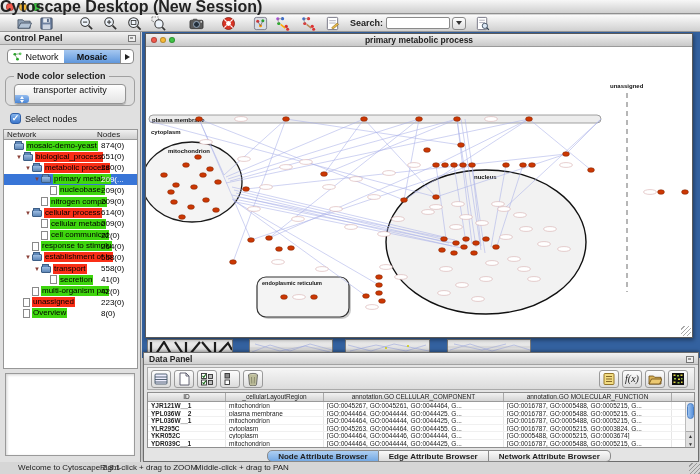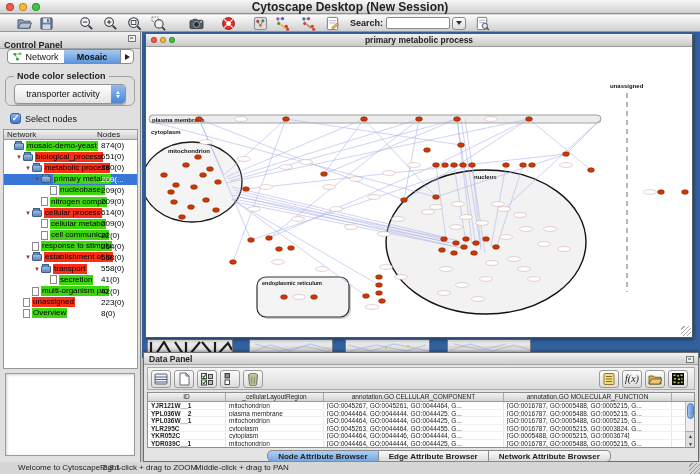--- a/index.html
+++ b/index.html
@@ -1,44 +1,44 @@
 <!DOCTYPE html>
 <html><head>
 <meta charset="utf-8">
 <style>
   html,body{margin:0;padding:0;background:#888;}
   *{box-sizing:border-box;}
   .app{position:relative;width:700px;height:474px;background:#d6d6d6;font-family:"Liberation Sans",sans-serif;overflow:hidden;color:#111;}
   
   .titlebar{position:absolute;left:0;top:0;width:700px;height:14px;background:linear-gradient(#f7f7f7,#cfcfcf);border-bottom:1px solid #8f8f8f;}
-  .titlebar .title{position:absolute;left:0;right:0;top:0;text-align:center;font-size:12px;font-weight:bold;color:#222;line-height:14px;}
+  .titlebar .title{position:absolute;left:0;right:0;top:0;text-align:left;font-size:16px;font-weight:bold;color:#222;line-height:14px;}
   .tl{position:absolute;top:3px;width:8px;height:8px;border-radius:50%;border:1px solid rgba(0,0,0,.25);}
   .tl.red{left:6px;background:#f25a4d;} .tl.yel{left:19px;background:#f8bb38;} .tl.grn{left:32px;background:#3fc545;}
   .tl.s{width:6px;height:6px;top:3px;position:absolute;border-radius:50%;border:1px solid rgba(0,0,0,.25);}
   
   .toolbar{position:absolute;left:0;top:15px;width:700px;height:17px;background:linear-gradient(#fbfbfb,#d0d0d0);border-bottom:1px solid #979797;display:flex;align-items:center;}
   .tbtn{width:16px;height:16px;flex:none;display:flex;align-items:center;justify-content:center;}
   .tbtn svg{width:15px;height:15px;}
   .search-label{font-size:9px;margin-left:10px;color:#222;font-weight:bold;}
   .search-input{width:64px;height:12px;margin-left:3px;border:1px solid #8a8a8a;border-radius:2px;font-size:8px;padding:0 2px;background:#fff;}
   .search-drop{width:14px;height:13px;margin-left:2px;border:1px solid #8a8a8a;border-radius:3px;background:linear-gradient(#fff,#ddd);display:flex;align-items:center;justify-content:center;padding:0;}
   .tri-dn{width:0;height:0;border-left:3px solid transparent;border-right:3px solid transparent;border-top:4px solid #333;}
   
   .control-panel{position:absolute;left:0;top:32px;width:141px;height:430px;background:#e0e0e0;border-right:1px solid #808080;}
-  .cp-titlebar{position:relative;height:13px;background:linear-gradient(#f2f2f2,#cdcdcd);border-bottom:1px solid #a2a2a2;font-size:9px;font-weight:bold;color:#222;padding:8px 4px;}
+  .cp-titlebar{position:relative;height:13px;background:linear-gradient(#f2f2f2,#cdcdcd);border-bottom:1px solid #a2a2a2;font-size:9px;font-weight:bold;color:#222;padding:1px 4px;}
   .float-ic{position:absolute;right:4px;top:3px;width:8px;height:7px;border:1px solid #777;background:#eee;}
   .float-ic::after{content:"";position:absolute;left:1px;top:1px;width:3px;height:2px;background:#999;}
   .cp-tabs{position:absolute;left:7px;top:17px;width:127px;height:15px;display:flex;border:1px solid #8a8a8a;border-radius:4px;background:#fff;overflow:hidden;font-size:9px;}
   .cp-tab{flex:1;display:flex;align-items:center;justify-content:center;gap:3px;color:#111;}
   .cp-tab.sel{background:linear-gradient(#a6c8f0,#5f97dd);font-weight:bold;}
   .cp-tab-arrow{width:13px;border-left:1px solid #8a8a8a;display:flex;align-items:center;justify-content:center;}
   .tri-rt{width:0;height:0;border-top:3.5px solid transparent;border-bottom:3.5px solid transparent;border-left:5px solid #222;}
   .groupbox{position:absolute;left:5px;top:44px;width:130px;height:30px;border:1px solid #a0a0a0;border-radius:6px;}
   .legend{position:absolute;left:8px;top:-6px;background:#e0e0e0;padding:0 3px;font-size:9px;font-weight:bold;color:#222;}
-  .dropdown{position:absolute;left:8px;top:7px;width:112px;height:20px;background:linear-gradient(#ffffff,#e4e4e4);border:1px solid #949494;border-radius:4px;display:flex;align-items:center;box-shadow:0 1px 1px rgba(0,0,0,.25);}
+  .dropdown{position:absolute;left:8px;top:7px;width:112px;height:20px;background:linear-gradient(#ffffff,#e4e4e4);border:1px solid #949494;border-radius:4px;display:flex;box-shadow:0 1px 1px rgba(0,0,0,.25);flex-direction:column;}
   .dropdown .val{flex:1;text-align:center;font-size:9px;}
   .dd-cap{width:14px;height:14px;margin-right:0;background:linear-gradient(#93bbee,#4a86d6);border-radius:0 3px 3px 0;display:flex;flex-direction:column;align-items:center;justify-content:center;gap:1px;height:100%;}
   .tri-up-w{width:0;height:0;border-left:2.5px solid transparent;border-right:2.5px solid transparent;border-bottom:3px solid #fff;}
   .tri-dn-w{width:0;height:0;border-left:2.5px solid transparent;border-right:2.5px solid transparent;border-top:3px solid #fff;}
   .checkrow{position:absolute;left:10px;top:81px;display:flex;align-items:center;gap:4px;font-size:9px;}
   .checkbox{width:11px;height:11px;border-radius:3px;background:linear-gradient(#85b4ec,#3c77cc);border:1px solid #2f5fa8;color:#fff;font-size:9px;line-height:9px;text-align:center;font-weight:bold;}
   .tree-wrap{position:absolute;left:3px;top:69px;width:135px;height:239px;background:#fff;border:1px solid #979797;top:69px;}
   .tree-wrap{top:69px;}
   .tree-header{display:flex;height:10px;line-height:10px;font-size:8px;background:linear-gradient(#f0f0f0,#cfcfcf);border-bottom:1px solid #9a9a9a;padding:0 3px;color:#222;}
   .tree-header .thn{flex:1;} .tree-header .thc{width:37px;}

